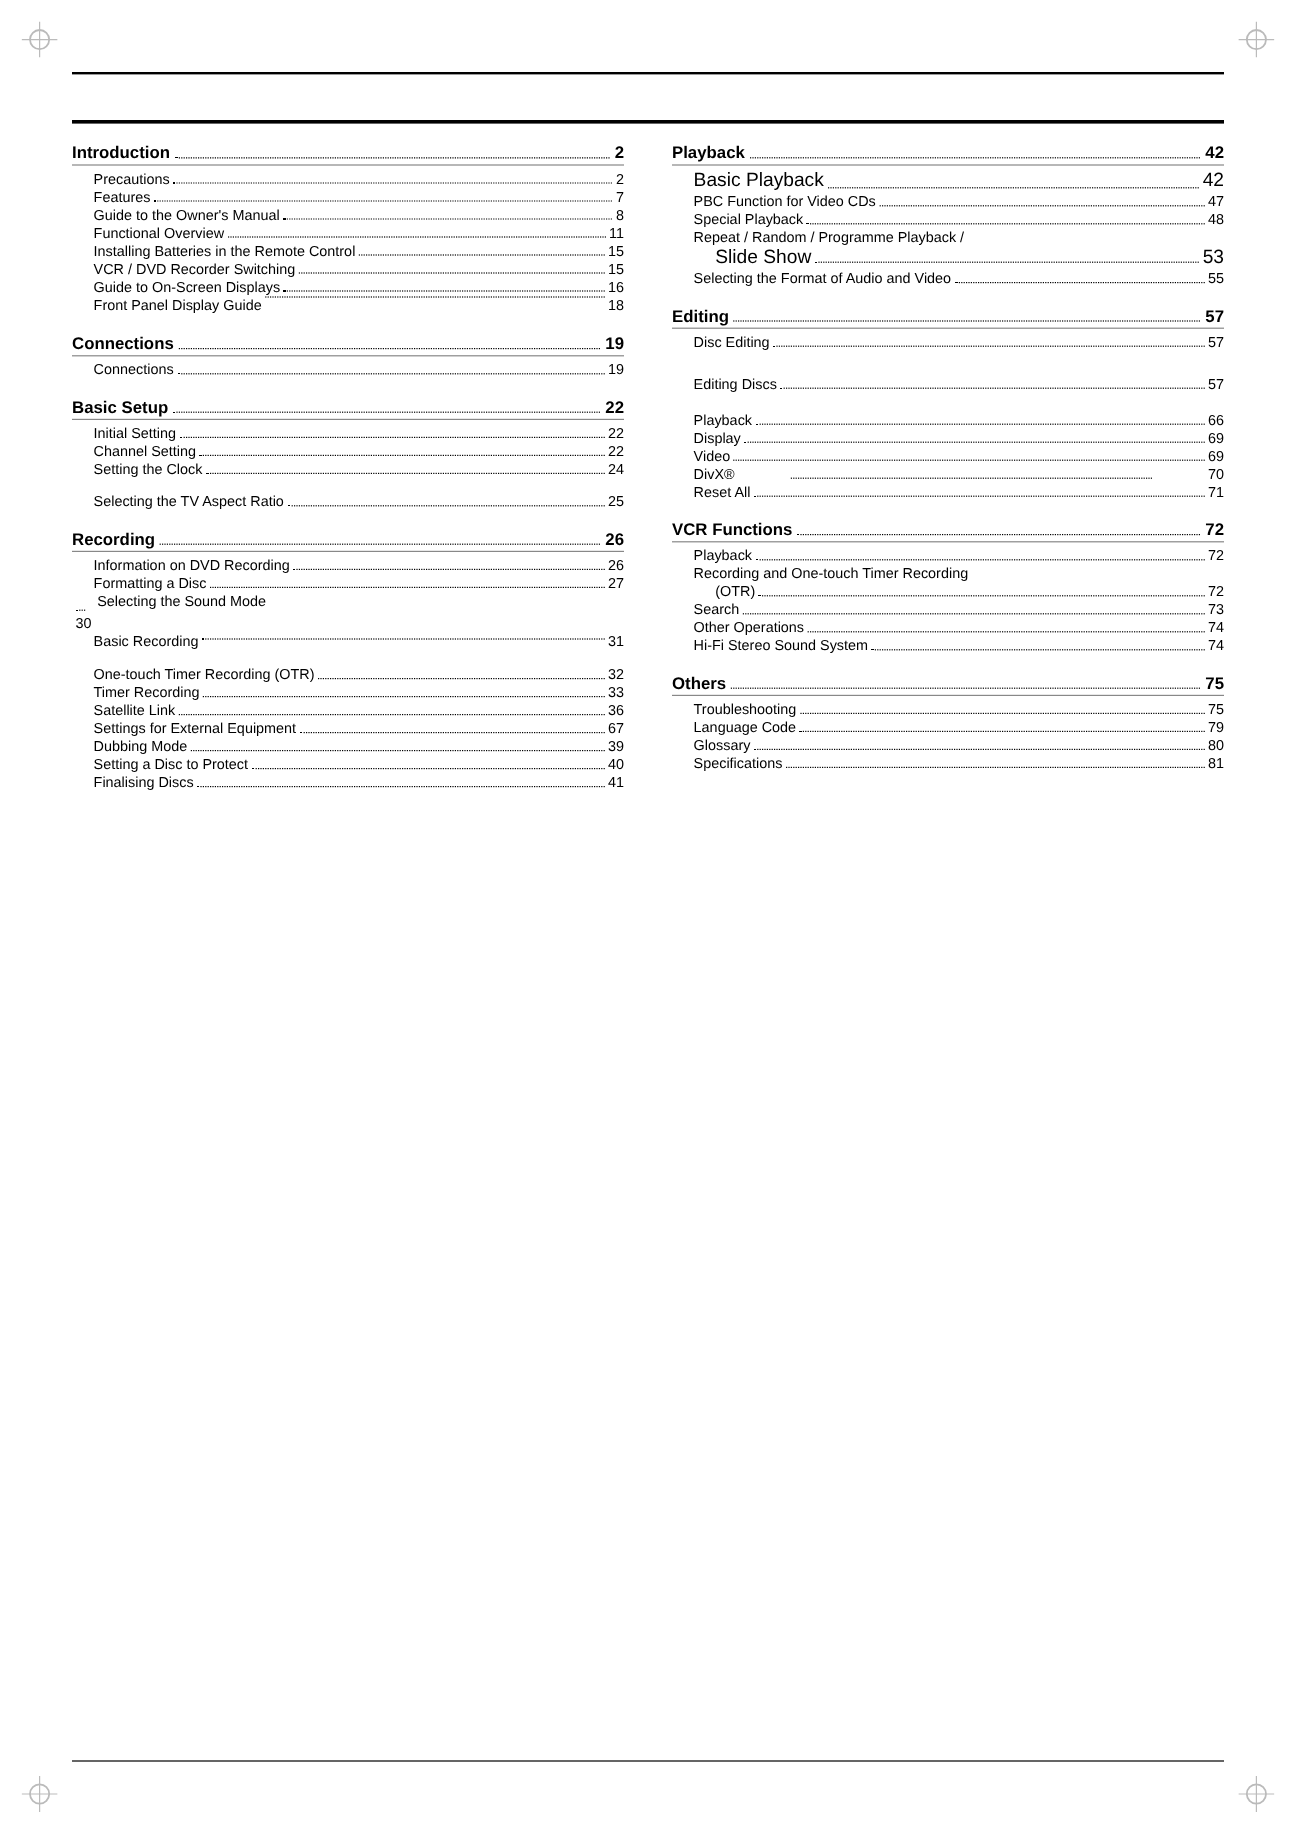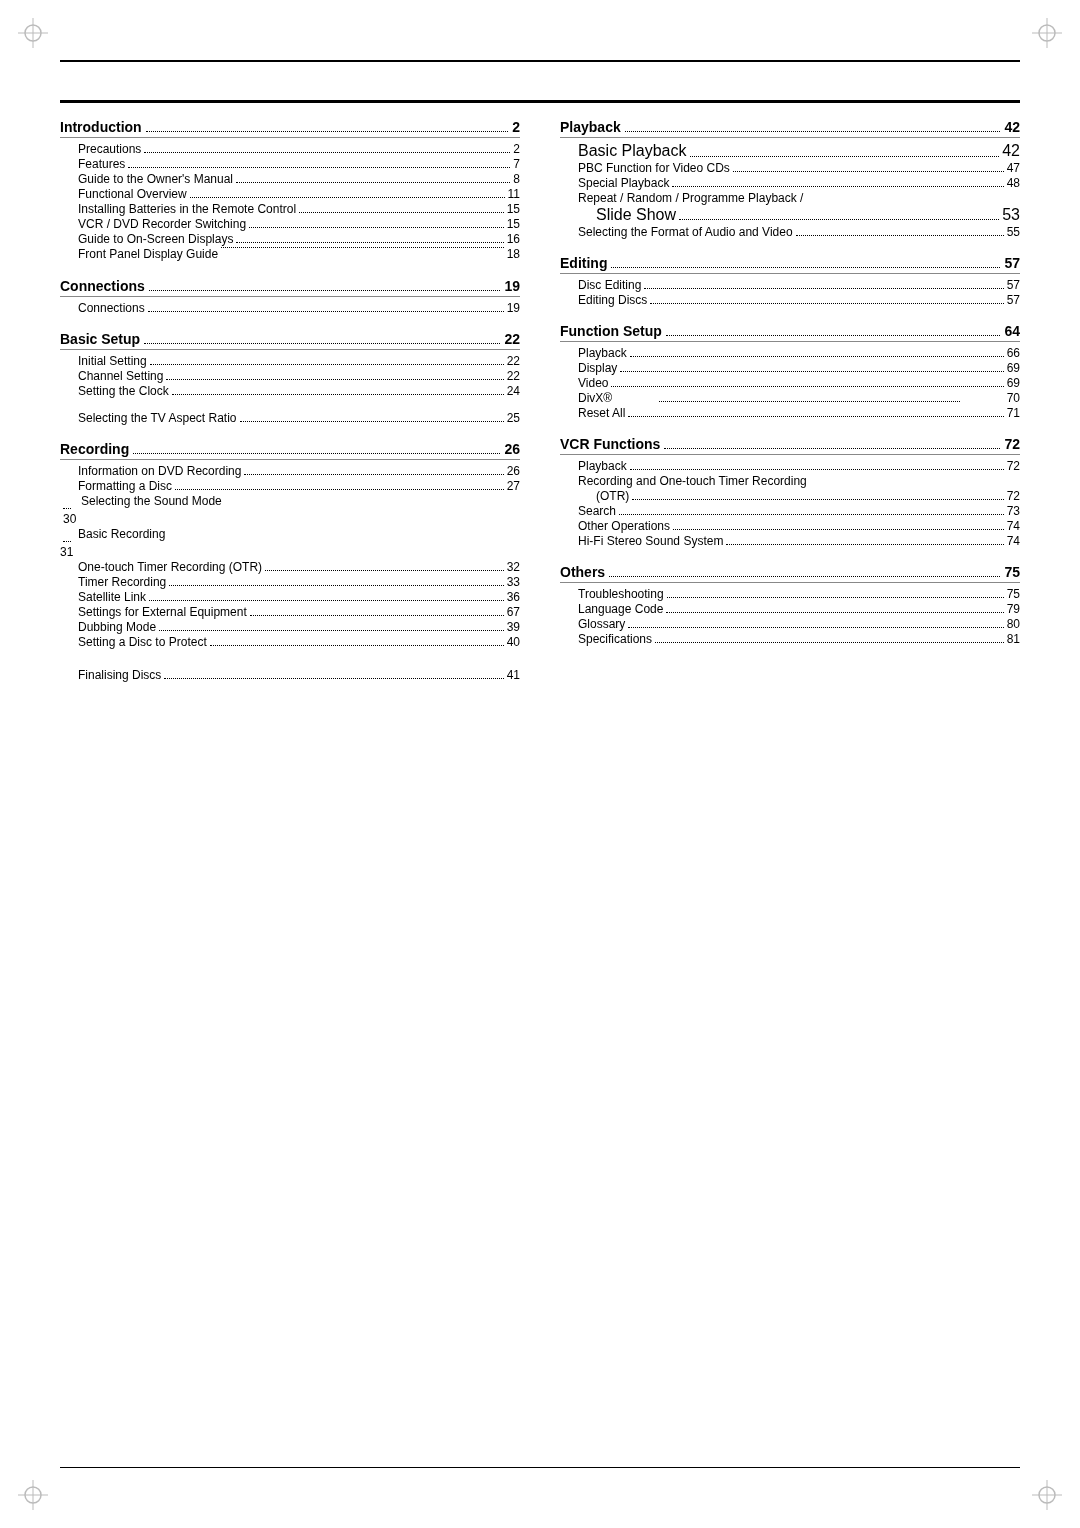--- a/index.html
+++ b/index.html
@@ -238,21 +238,21 @@
             <div style="display: flex; justify-content: space-between; align-items: baseline; margin-bottom: 1px; font-size: 12px;">
               <span style="white-space: nowrap; padding-left: 18px;">Formatting a Disc</span>
               <span style="flex: 1 1 0%; border-bottom: 1px dotted rgb(0, 0, 0); margin: 0px 3px 3px; min-width: 8px;"></span>
               <span style="white-space: nowrap;">27</span>
             </div>
             <div style="display: flex; justify-content: space-between; align-items: baseline; margin-bottom: 1px; font-size: 12px; flex-direction: column;">
               <span style="white-space: nowrap; padding-left: 18px;">Selecting the Sound Mode</span>
               <span style="flex: 1 1 0%; border-bottom: 1px dotted rgb(0, 0, 0); margin: 0px 3px 3px; min-width: 8px;"></span>
               <span style="white-space: nowrap;">30</span>
             </div>
-            <div style="display: flex; justify-content: space-between; align-items: flex-start; margin-bottom: 1px; font-size: 12px; flex-direction: column;">
+            <div style="display: flex; justify-content: space-between; align-items: center; margin-bottom: 14px; font-size: 12px;">
               <span style="white-space: nowrap; padding-left: 18px;">Basic Recording</span>
               <span style="flex: 1 1 0%; border-bottom: 1px dotted rgb(0, 0, 0); margin: 0px 3px 3px; min-width: 8px;"></span>
               <span style="white-space: nowrap;">31</span>
             </div>
             <div style="display: flex; justify-content: space-between; align-items: baseline; margin-bottom: 1px; font-size: 12px;">
               <span style="white-space: nowrap; padding-left: 18px;">One-touch Timer Recording (OTR)</span>
               <span style="flex: 1 1 0%; border-bottom: 1px dotted rgb(0, 0, 0); margin: 0px 3px 3px; min-width: 8px;"></span>
               <span style="white-space: nowrap;">32</span>
             </div>
             <div style="display: flex; justify-content: space-between; align-items: baseline; margin-bottom: 1px; font-size: 12px;">
@@ -268,21 +268,21 @@
             <div style="display: flex; justify-content: space-between; align-items: baseline; margin-bottom: 1px; font-size: 12px;">
               <span style="white-space: nowrap; padding-left: 18px;">Settings for External Equipment</span>
               <span style="flex: 1 1 0%; border-bottom: 1px dotted rgb(0, 0, 0); margin: 0px 3px 3px; min-width: 8px;"></span>
               <span style="white-space: nowrap;">67</span>
             </div>
             <div style="display: flex; justify-content: space-between; align-items: baseline; margin-bottom: 1px; font-size: 12px;">
               <span style="white-space: nowrap; padding-left: 18px;">Dubbing Mode</span>
               <span style="flex: 1 1 0%; border-bottom: 1px dotted rgb(0, 0, 0); margin: 0px 3px 3px; min-width: 8px;"></span>
               <span style="white-space: nowrap;">39</span>
             </div>
-            <div style="display: flex; justify-content: space-between; align-items: baseline; margin-bottom: 19px; font-size: 12px;">
+            <div style="display: flex; justify-content: space-between; align-items: baseline; margin-bottom: 1px; font-size: 12px;">
               <span style="white-space: nowrap; padding-left: 18px;">Setting a Disc to Protect</span>
               <span style="flex: 1 1 0%; border-bottom: 1px dotted rgb(0, 0, 0); margin: 0px 3px 3px; min-width: 8px;"></span>
               <span style="white-space: nowrap;">40</span>
             </div>
             <div style="display: flex; justify-content: space-between; align-items: baseline; margin-bottom: 1px; font-size: 12px;">
               <span style="white-space: nowrap; padding-left: 18px;">Finalising Discs</span>
               <span style="flex: 1 1 0%; border-bottom: 1px dotted rgb(0, 0, 0); margin: 0px 3px 3px; min-width: 8px;"></span>
               <span style="white-space: nowrap;">41</span>
             </div>
           </div>
@@ -329,31 +329,26 @@
               <span style="font-weight: bold; font-size: 14px;">Editing</span>
               <span style="flex: 1 1 0%; border-bottom: 1px dotted rgb(0, 0, 0); margin: 0px 4px 3px; min-width: 10px;"></span>
               <span style="font-weight: bold; font-size: 14px;">57</span>
             </div>
             <div style="display: flex; justify-content: space-between; align-items: baseline; margin-bottom: 1px; font-size: 12px;">
               <span style="white-space: nowrap; padding-left: 18px;">Disc Editing</span>
               <span style="flex: 1 1 0%; border-bottom: 1px dotted rgb(0, 0, 0); margin: 0px 3px 3px; min-width: 8px;"></span>
               <span style="white-space: nowrap;">57</span>
             </div>
             <div style="display: flex; justify-content: space-between; align-items: baseline; margin-bottom: 1px; font-size: 12px;">
-              <span style="white-space: nowrap; padding-left: 18px;">Editing Discs</span>
+              <span style="white-space: nowrap; padding-left: 18px; margin-top: 20px;">Editing Discs</span>
               <span style="flex: 1 1 0%; border-bottom: 1px dotted rgb(0, 0, 0); margin: 0px 3px 3px; min-width: 8px;"></span>
               <span style="white-space: nowrap;">57</span>
             </div>
           </div>
           <div style="margin-bottom: 16px;">
-            <div style="display: flex; justify-content: space-between; align-items: baseline; border-bottom: 1px solid rgb(136, 136, 136); padding-bottom: 2px; margin-bottom: 4px;">
-              <span style="font-weight: bold; font-size: 14px;">Function Setup</span>
-              <span style="flex: 1 1 0%; border-bottom: 1px dotted rgb(0, 0, 0); margin: 0px 4px 3px; min-width: 10px;"></span>
-              <span style="font-weight: bold; font-size: 14px;">64</span>
-            </div>
             <div style="display: flex; justify-content: space-between; align-items: baseline; margin-bottom: 1px; font-size: 12px;">
               <span style="white-space: nowrap; padding-left: 18px;">Playback</span>
               <span style="flex: 1 1 0%; border-bottom: 1px dotted rgb(0, 0, 0); margin: 0px 3px 3px; min-width: 8px;"></span>
               <span style="white-space: nowrap;">66</span>
             </div>
             <div style="display: flex; justify-content: space-between; align-items: baseline; margin-bottom: 1px; font-size: 12px;">
               <span style="white-space: nowrap; padding-left: 18px;">Display</span>
               <span style="flex: 1 1 0%; border-bottom: 1px dotted rgb(0, 0, 0); margin: 0px 3px 3px; min-width: 8px;"></span>
               <span style="white-space: nowrap;">69</span>
             </div>

